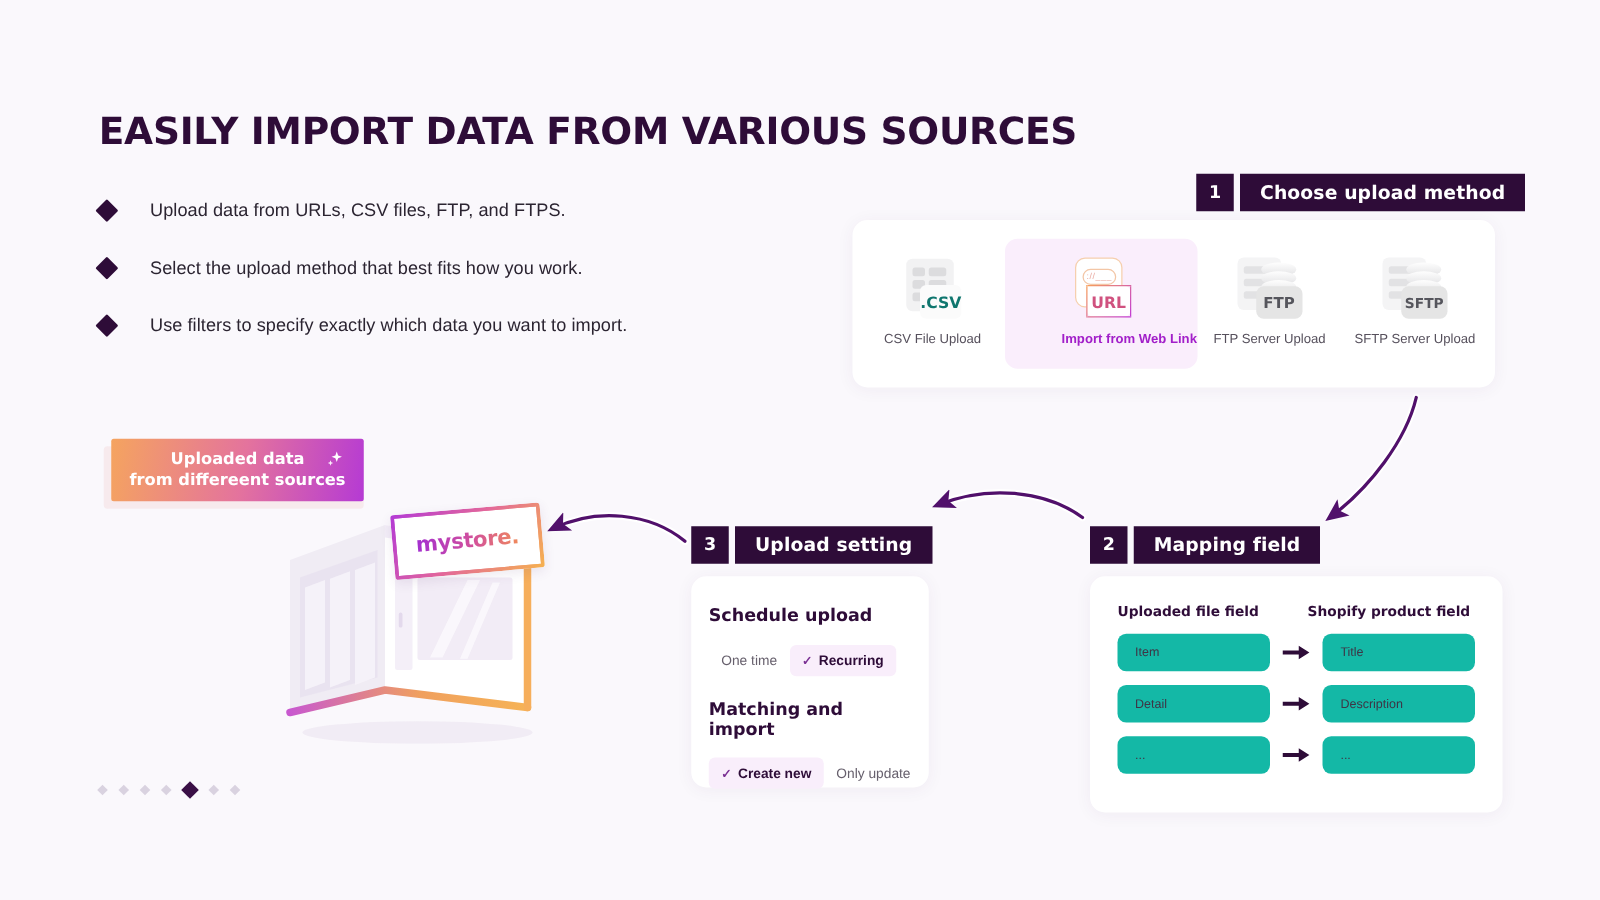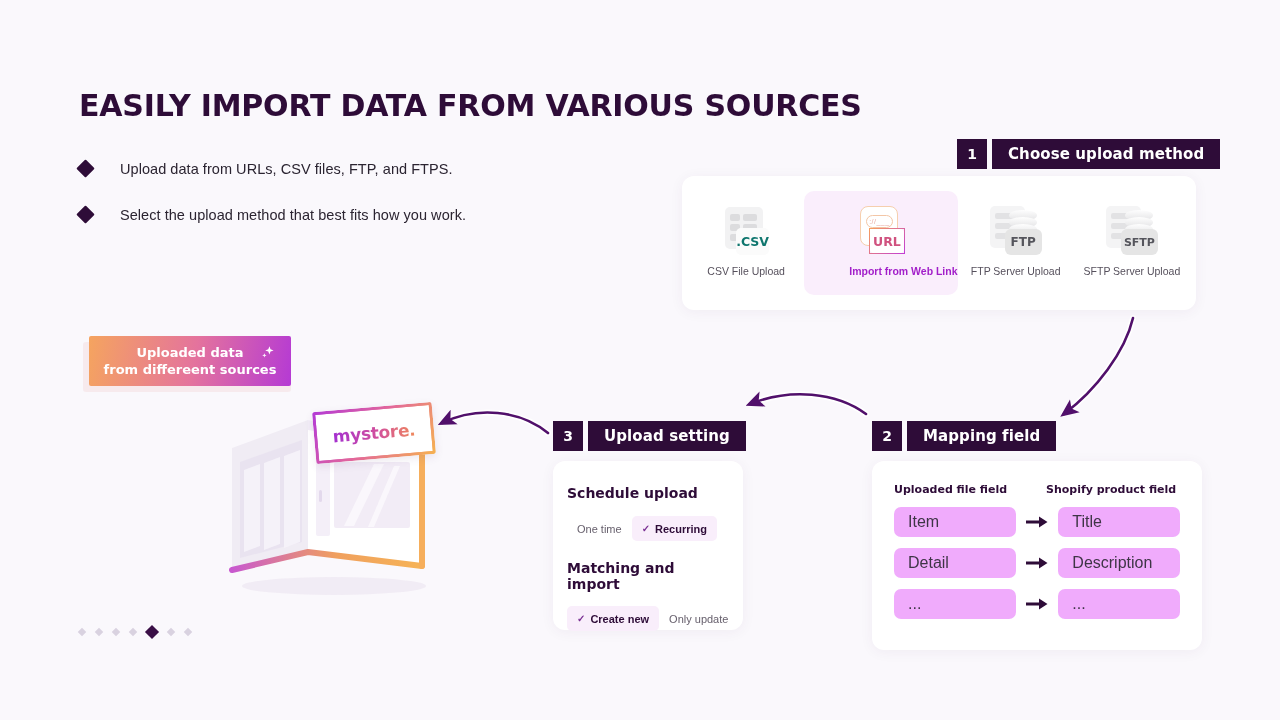--- a/index.html
+++ b/index.html
@@ -141,42 +141,42 @@
   
   #panel-mapping { left:872px; top:461px; width:330px; height:189px; }
   .map-head { display:flex; padding:22px 22px 0 22px; }
   .map-head span {
     font-size:11px; font-weight:bold; color:#2e0c38;
     font-family:"DejaVu Sans","Liberation Sans",sans-serif;
   }
   .map-head .left { width:152px; }
   .map-row { display:flex; align-items:center; padding:0 22px; margin-top:11px; }
   .map-pill {
-    width:125px; height:30px; background:#f0abfc; border-radius:7px;
+    width:125px; height:30px; background:#14b8a6; border-radius:7px;
     display:flex; align-items:center; padding-left:14px;
-    font-size:16px; color:#3e3546;
+    font-size:10px; color:#3e3546;
   }
   .map-arrow { width:44px; display:flex; align-items:center; justify-content:center; }
 
   
   #panel-setting { left:553px; top:461px; width:190px; height:169px; }
   .set-h {
     font-size:14px; font-weight:bold; color:#2e0c38;
     font-family:"DejaVu Sans","Liberation Sans",sans-serif;
   }
   .set-opts { display:flex; align-items:center; }
   .opt {
     height:25px; display:flex; align-items:center; padding:0 10px;
     font-size:11px; color:#67606d; border-radius:5px; white-space:nowrap;
   }
   .opt.on { background:#f9eefb; color:#2e0c38; font-weight:bold; }
   .opt .chk { margin-right:5px; font-size:10px; color:#7a2f93; }
 
   
-  #badge-uploaded { position:absolute; left:83px; top:336px; width:208px; height:55px; }
+  #badge-uploaded { position:absolute; left:83px; top:351px; width:208px; height:55px; }
   #badge-uploaded .shadow {
     position:absolute; left:0; top:6px; width:208px; height:50px;
     background:#f6e6e8; border-radius:3px; opacity:.75;
   }
   #badge-uploaded .face {
     position:absolute; left:6px; top:0; width:202px; height:50px;
     background:linear-gradient(100deg,#f5a45f 0%,#e4739d 52%,#b53ad4 100%);
     border-radius:2px; color:#fff; text-align:center;
     display:flex; flex-direction:column; align-items:center; justify-content:center;
     font-size:13px; font-weight:bold; line-height:1.32;
@@ -217,20 +217,24 @@
   <h1 class="page-title">EASILY IMPORT DATA FROM VARIOUS SOURCES</h1>
 
   <div class="bullets">
     <div class="bullet-row">
       <span class="bullet-diamond"></span>
       <span class="bullet-text">Upload data from URLs, CSV files, FTP, and FTPS.</span>
     </div>
     <div class="bullet-row">
       <span class="bullet-diamond"></span>
       <span class="bullet-text">Select the upload method that best fits how you work.</span>
+    </div>
+    <div class="bullet-row">
+      <span class="bullet-diamond"></span>
+      <span class="bullet-text">Use filters to specify exactly which data you want to import.</span>
     </div>
   </div>
 
   <div class="pager">
     <span class="dot"></span>
     <span class="dot"></span>
     <span class="dot"></span>
     <span class="dot"></span>
     <span class="dot active"></span>
     <span class="dot"></span>

